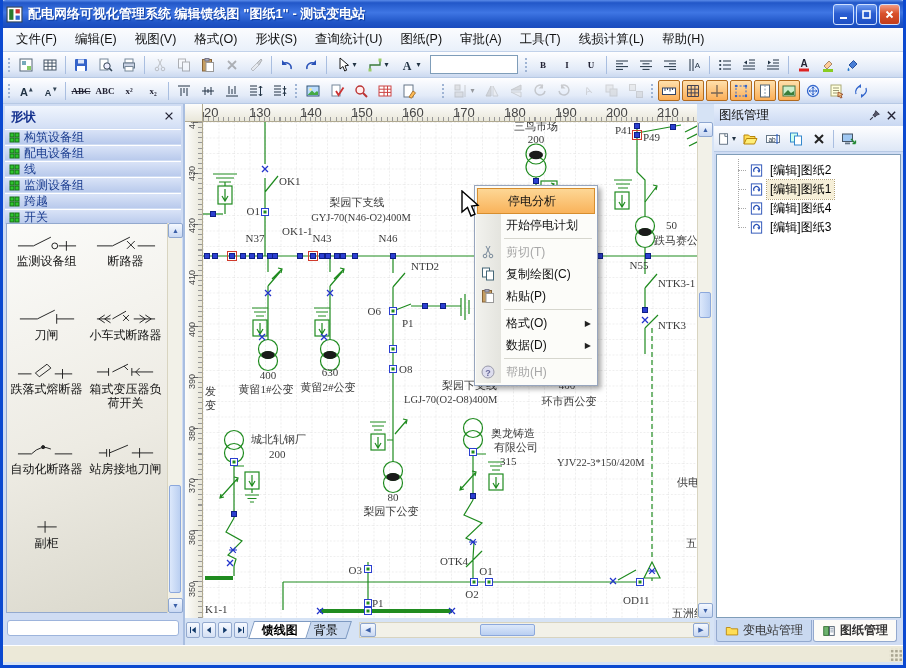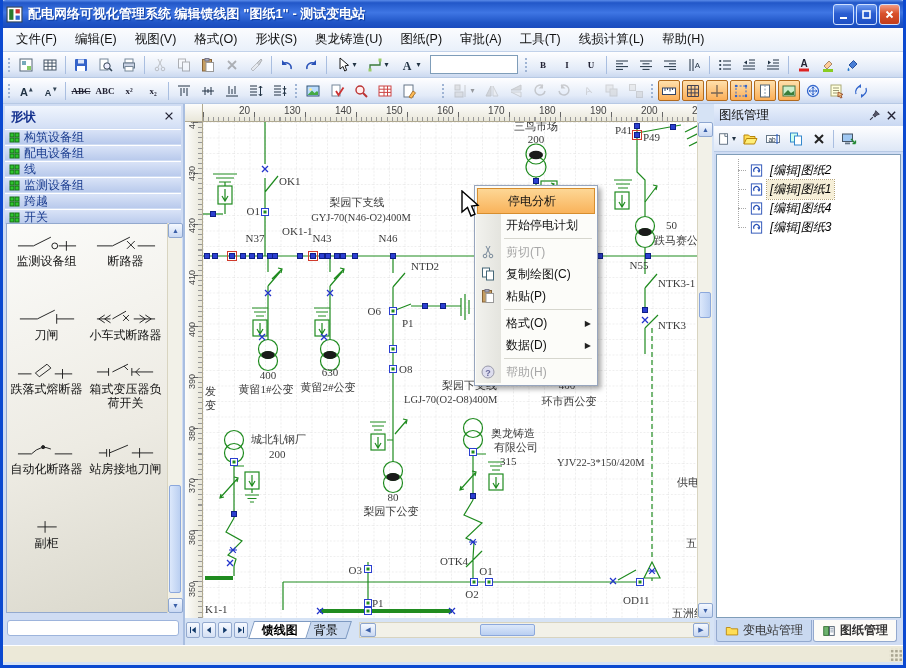--- a/index.html
+++ b/index.html
@@ -57,21 +57,21 @@
   .sb-btn{position:absolute;left:0;width:15px;height:15px;border:1px solid #8DA6D0;border-radius:2px;
     background:linear-gradient(180deg,#F5F9FF,#C9D8F2);display:flex;align-items:center;justify-content:center;font-size:7px;color:#3A5FA8;}
   .sb-thumb{position:absolute;left:1px;width:12px;border:1px solid #8CA8DC;border-radius:2px;
     background:linear-gradient(90deg,#DCE8FB,#BACFF1);}
   
   .cwrap{position:absolute;left:182px;top:104px;width:527px;height:541px;background:#D6E3F5;}
   .rcorner{position:absolute;left:0;top:0;width:18px;height:18px;background:linear-gradient(180deg,#fdfdfb,#e9e7da);border-right:1px solid #B0A990;border-bottom:1px solid #B0A990;}
   .hruler{position:absolute;left:18px;top:0;width:494px;height:18px;background:linear-gradient(180deg,#FDFDFB,#E9E7DA);border-bottom:1px solid #B0A990;overflow:hidden;
     background-image:repeating-linear-gradient(90deg,#999 0 1px,transparent 1px 5.1px),repeating-linear-gradient(90deg,#666 0 1px,transparent 1px 51px),linear-gradient(180deg,#FDFDFB,#E9E7DA);
     background-size:100% 4px,100% 9px,100% 100%;background-position:0 bottom,0 bottom,0 0;background-repeat:repeat-x,repeat-x,no-repeat;}
-  .hnum{position:absolute;top:1px;font-size:10px;color:#444;margin-left:35px;}
+  .hnum{position:absolute;top:1px;font-size:13px;color:#444;}
   .vruler{position:absolute;left:0;top:18px;width:18px;height:496px;background:linear-gradient(90deg,#FDFDFB,#E9E7DA);border-right:1px solid #B0A990;overflow:hidden;
     background-image:repeating-linear-gradient(180deg,#999 0 1px,transparent 1px 5.1px),repeating-linear-gradient(180deg,#666 0 1px,transparent 1px 51px),linear-gradient(90deg,#FDFDFB,#E9E7DA);
     background-size:4px 100%,9px 100%,100% 100%;background-position:right 0,right 0,0 0;background-repeat:repeat-y,repeat-y,no-repeat;}
   .vnum{position:absolute;left:2px;font-size:9px;color:#444;transform:rotate(-90deg);transform-origin:0 0;}
   #cv{position:absolute;left:18px;top:18px;width:494px;height:496px;background:#fff;}
   .cv-vscroll{right:0;top:18px;height:496px;}
   
   .cbot{position:absolute;left:0;top:515px;width:527px;height:21px;background:#D6E3F5;display:flex;align-items:center;}
   .nav-btn{width:14px;height:16px;margin:0 1px;border:1px solid #93A9CE;border-radius:2px;flex:none;
     background:linear-gradient(180deg,#F7FAFF,#D4E0F4);display:flex;align-items:center;justify-content:center;}
@@ -102,21 +102,21 @@
   .sp-head svg{width:13px;height:13px;margin-left:4px;}
   .sp-toolbar{height:26px;display:flex;align-items:center;background:linear-gradient(180deg,#FEFEFF,#DDE7F6);border-bottom:1px solid #B7C9E4;padding-left:1px;}
   .sp-toolbar .tb-btn{width:21px;}
   .sp-tree{position:absolute;left:2px;top:50px;width:185px;height:464px;background:#fff;border:1px solid #7F9DB9;overflow:hidden;font-size:12px;padding-top:6px;}
   .trow{display:flex;align-items:center;height:19px;white-space:nowrap;}
   .trow .tic{width:15px;height:15px;margin:0 3px;flex:none;}
   .texp{width:9px;height:9px;border:1px solid #888;background:#fff;margin-left:6px;flex:none;position:relative;}
   .texp::after{content:"";position:absolute;left:1px;right:1px;top:3px;height:1px;background:#333;}
   .kids{position:relative;margin-left:13px;}
   .kids::before{content:"";position:absolute;left:8px;top:-2px;bottom:9px;border-left:1px dotted #A8A8A8;}
-  .krow{position:relative;padding-left:16px;font-style:italic;}
+  .krow{position:relative;padding-left:16px;}
   .krow::before{content:"";position:absolute;left:8px;top:9px;width:8px;border-top:1px dotted #A8A8A8;}
   .tlabel{padding:1px 3px;}
   .krow.selected .tlabel{background:#F6EFD8;outline:1px dotted #B5A477;}
   .sp-tabs{position:absolute;left:2px;top:516px;height:22px;display:flex;}
   .sp-tab{height:22px;display:flex;align-items:center;padding:0 8px;font-size:12px;color:#333;border:1px solid #93A9CE;border-top:none;
     background:#C9D9F0;border-radius:0 0 3px 3px;margin-right:1px;}
   .sp-tab.active{background:#FCFBF7;font-weight:bold;}
   .sp-tab svg{width:14px;height:14px;margin-right:4px;}
   
   .statusbar{position:absolute;left:0;top:645px;width:900px;height:17px;background:#ECE9D8;border-top:1px solid #fff;}
@@ -154,21 +154,21 @@
         </svg>
       </div>
   </div>
 
   <div class="menubar" id="menubar">
       <span class="menu-item">文件(F)</span>
       <span class="menu-item">编辑(E)</span>
       <span class="menu-item">视图(V)</span>
       <span class="menu-item">格式(O)</span>
       <span class="menu-item">形状(S)</span>
-      <span class="menu-item">奥龙铸造(U)</span>
+      <span class="menu-item">查询统计(U)</span>
       <span class="menu-item">图纸(P)</span>
       <span class="menu-item">审批(A)</span>
       <span class="menu-item">工具(T)</span>
       <span class="menu-item">线损计算(L)</span>
       <span class="menu-item">帮助(H)</span>
     </div>
   <div class="tbrow" id="tb1">
       <div class="tb-grip"></div>
       <div class="tb-btn">
         <svg class="ic " viewBox="0 0 16 16">

